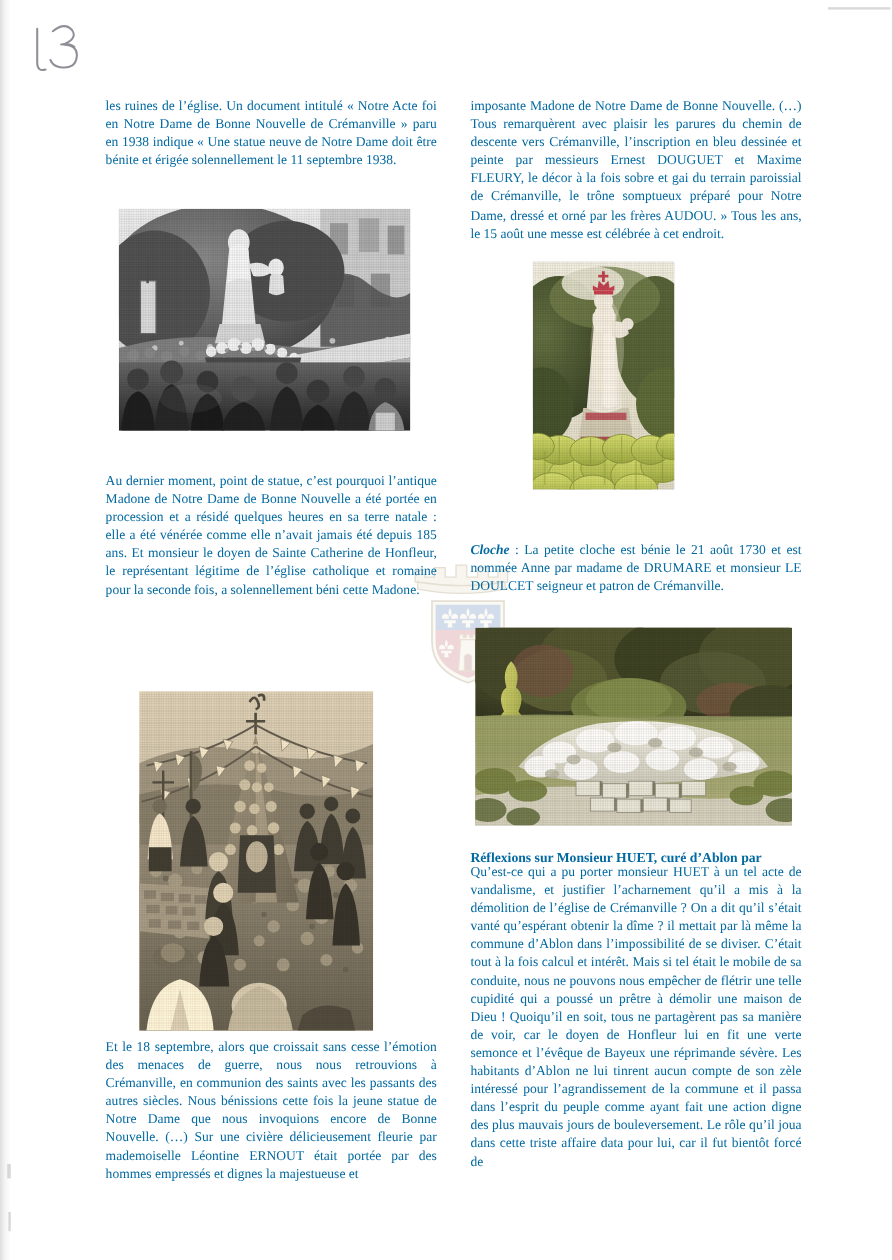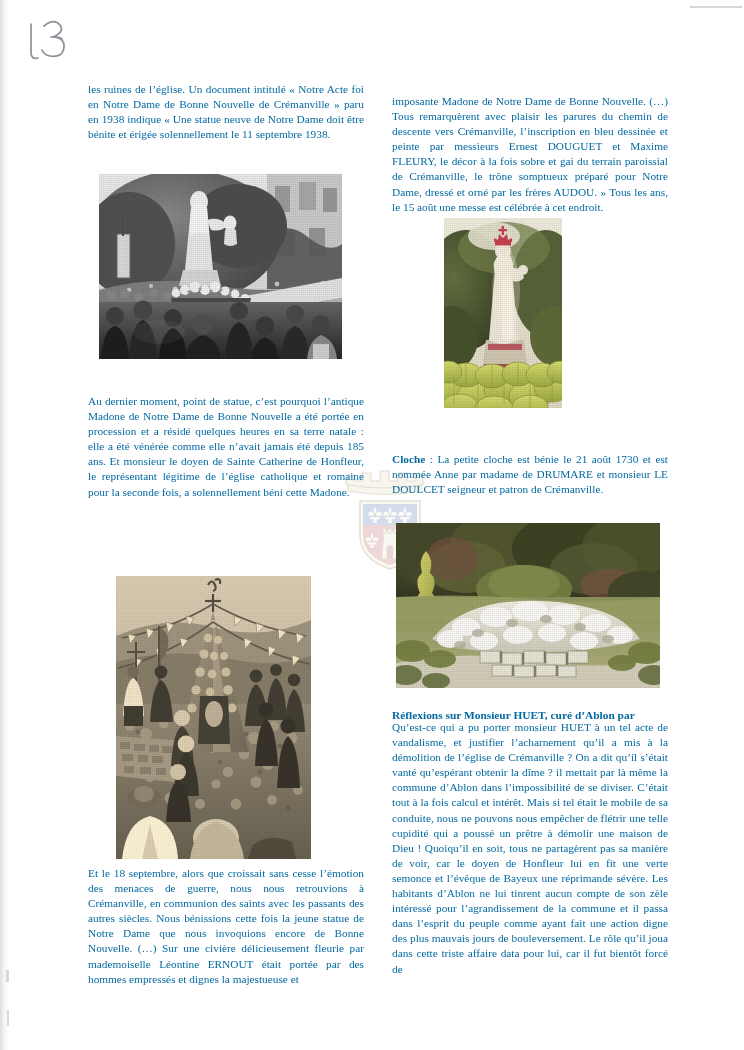--- a/index.html
+++ b/index.html
@@ -73,21 +73,21 @@
   }
   .col-left  { left: 88px; }
   .col-right { left: 392px; }
 
   p.para {
     margin: 0 0 0 0;
     text-indent: 0;
   }
   p.para + p.para { margin-top: 12px; }
 
-  .run-label { font-weight: bold; }
+  .run-label { font-weight: bold; font-style: italic; }
 
   .center-head {
     text-align: left;
     font-weight: bold;
     font-size: 11.4px;
     line-height: 15px;
     margin: 0;
   }
 
   
@@ -520,21 +520,21 @@
         <rect width="195" height="283" fill="#6b5a33" opacity=".05"></rect>
       </svg>
       <div class="grain"></div>
     </div>
   </div>
 
   <div class="col col-left" style="top:866px;font-family:Liberation Serif, serif;">
     <p class="para">Et le 18 septembre, alors que croissait sans cesse l’émotion des menaces de guerre, nous nous retrouvions à Crémanville, en communion des saints avec les passants des autres siècles. Nous bénissions cette fois la jeune statue de Notre Dame que nous invoquions encore de Bonne Nouvelle. (…) Sur une civière délicieusement fleurie par mademoiselle Léontine ERNOUT était portée par des hommes empressés et dignes la majestueuse et</p>
   </div>
 
-  <div class="col col-right" style="top:82px;margin-top:12px;">
+  <div class="col col-right" style="top:82px;">
     <p class="para">imposante Madone de Notre Dame de Bonne Nouvelle. (…) Tous remarquèrent avec plaisir les parures du chemin de descente vers Crémanville, l’inscription en bleu dessinée et peinte par messieurs Ernest DOUGUET et Maxime FLEURY, le décor à la fois sobre et gai du terrain paroissial de Crémanville, le trône somptueux préparé pour Notre Dame, dressé et orné par les frères AUDOU. » Tous les ans, le 15 août une messe est célébrée à cet endroit.</p>
   </div>
 
   <div class="photo" id="photo-statue" style="left:444px; top:218px; width:118px; height:190px;">
     <div class="inner">
       <svg viewBox="0 0 118 190" width="118" height="190" preserveAspectRatio="none">
         <defs>
           <linearGradient id="bgC" x1="0" y1="0" x2="0" y2="1">
             <stop offset="0%" stop-color="#f2efe2"></stop>
               <stop offset="100%" stop-color="#ded9c2"></stop>

